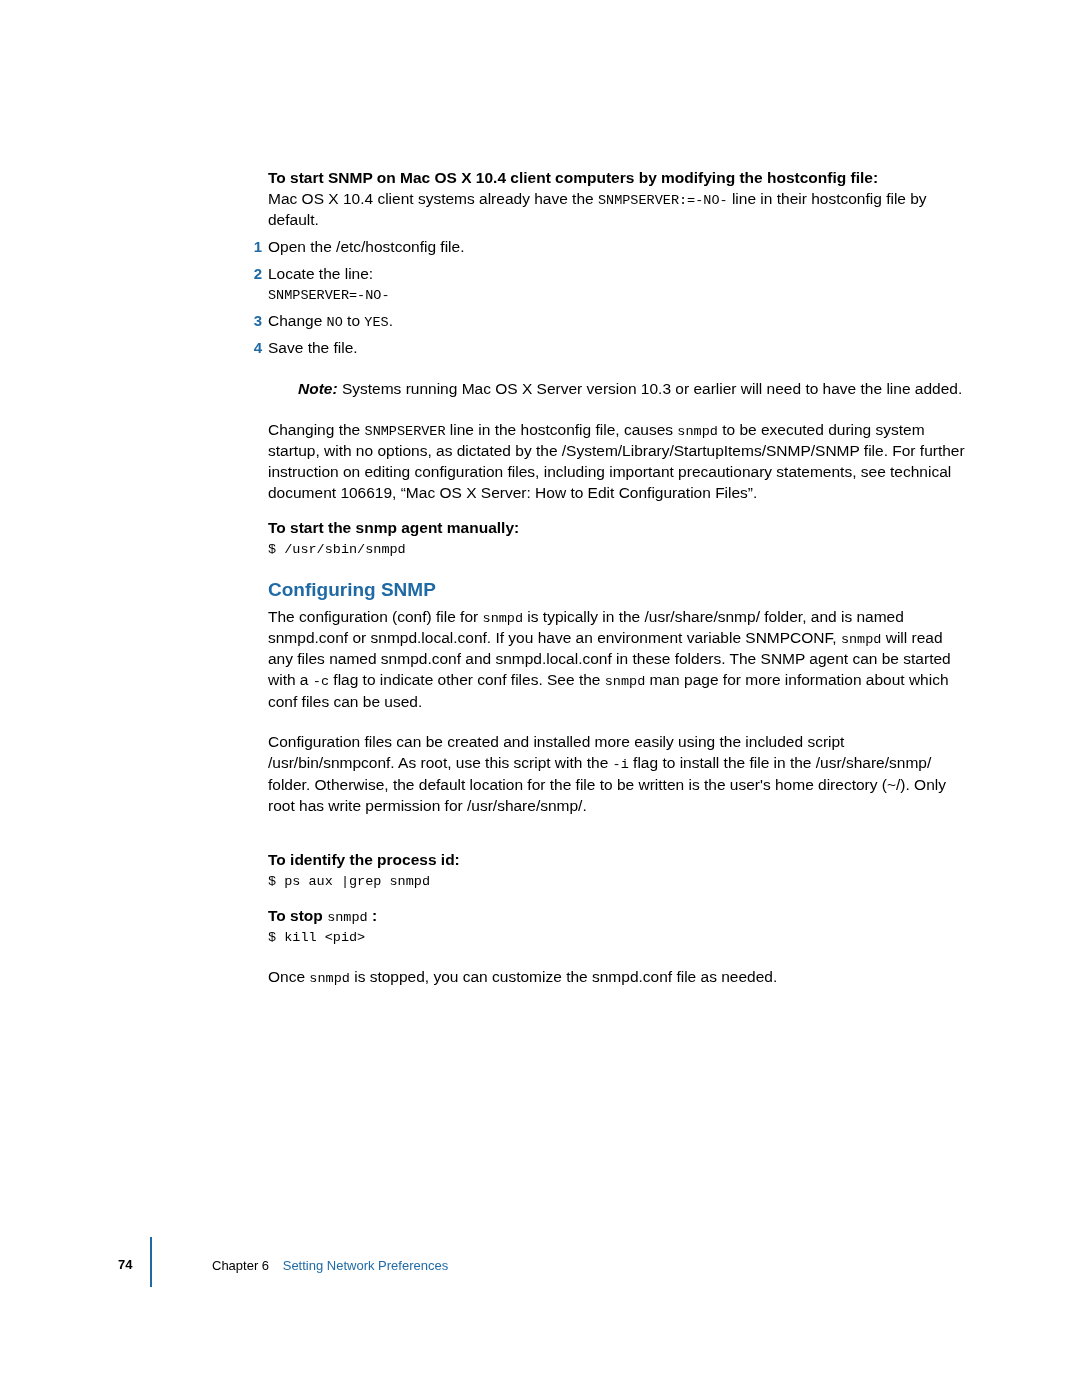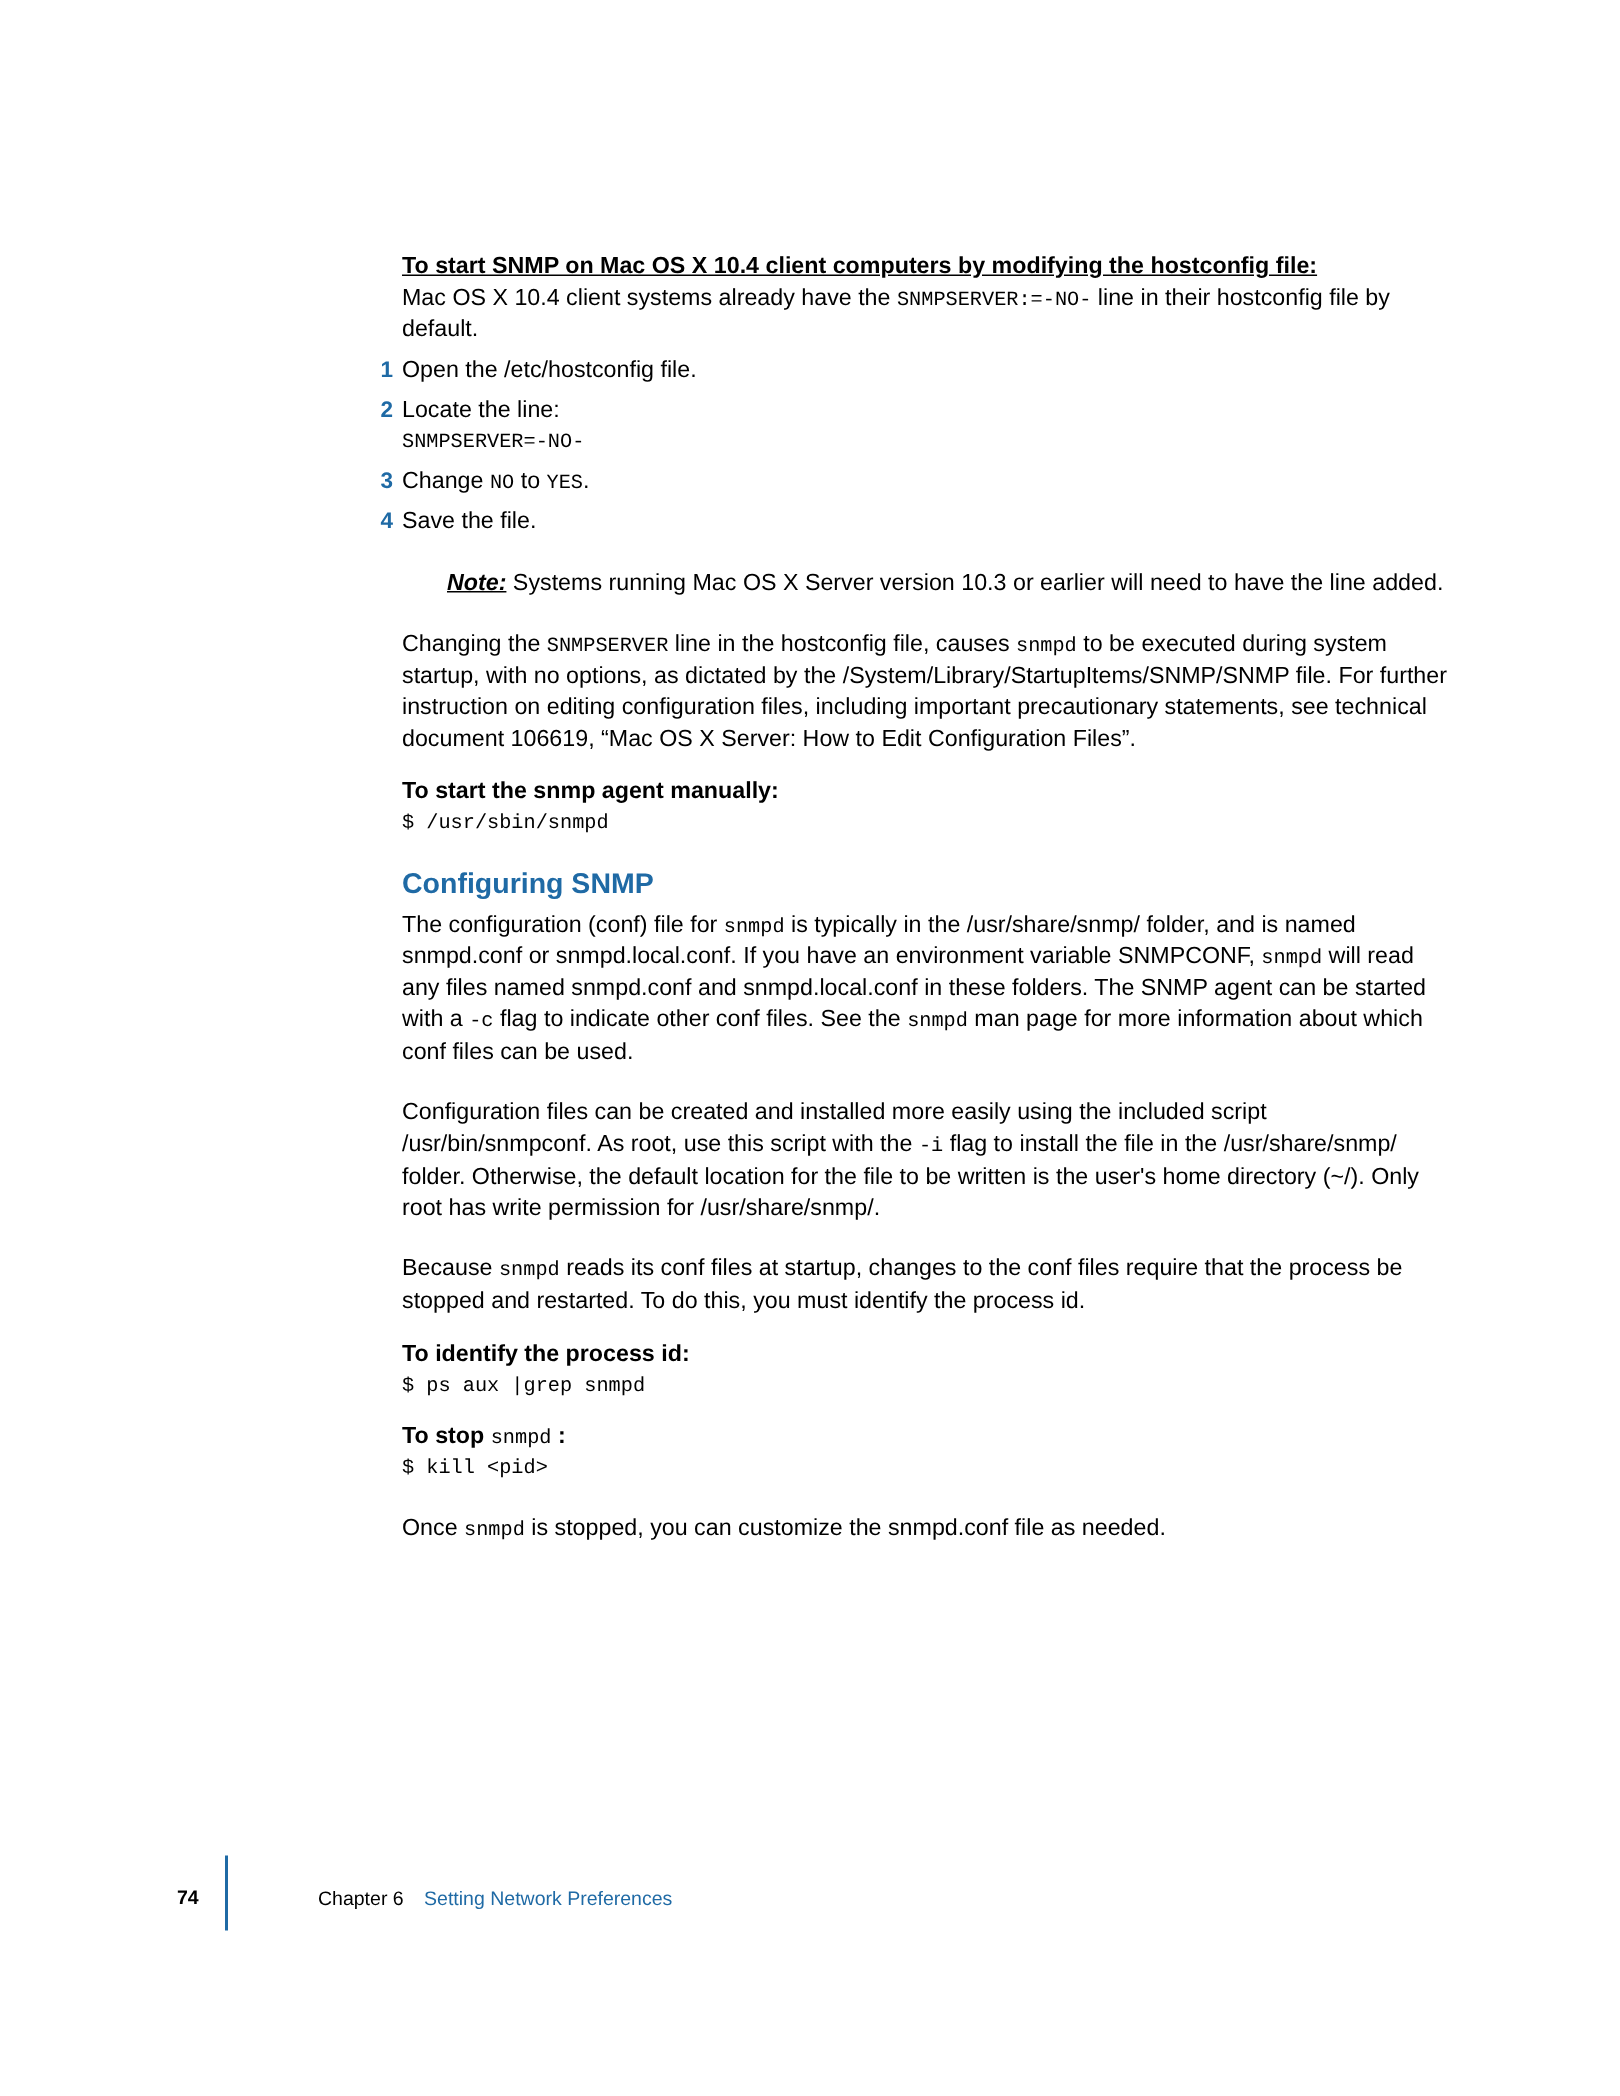--- a/index.html
+++ b/index.html
@@ -14,21 +14,21 @@
   .page {
     width: 1080px;
     height: 1397px;
     position: relative;
     box-sizing: border-box;
     padding: 168px 110px 0 268px;
   }
   .body-para {
     margin: 0 0 6px 0;
   }
-  .bold { font-weight: 700; text-decoration: underline; }
+  .bold { font-weight: 700; }
   .italic { font-style: italic; margin-left: 30px; }
   .code {
     font-family: "Courier New", Courier, monospace;
     font-size: 13.5px;
   }
   .section-heading {
     color: #1f6aa5;
     font-size: 19px;
     font-weight: 700;
     margin: 18px 0 4px 0;
@@ -125,21 +125,20 @@
 
   <p class="subhead">To start the snmp agent manually:</p>
   <div class="code-block">$ /usr/sbin/snmpd</div>
 
   <h2 class="section-heading">Configuring SNMP</h2>
 
   <p class="body-para" id="config-p1"><span>The configuration (conf) file for </span><span class="code">snmpd</span><span> is typically in the /usr/share/snmp/ folder, and is named snmpd.conf or snmpd.local.conf. If you have an environment variable SNMPCONF, </span><span class="code">snmpd</span><span> will read any files named snmpd.conf and snmpd.local.conf in these folders. The SNMP agent can be started with a </span><span class="code">-c</span><span> flag to indicate other conf files. See the </span><span class="code">snmpd</span><span> man page for more information about which conf files can be used.</span></p>
   <div class="spacer-md"></div>
   <p class="body-para" id="config-p2"><span>Configuration files can be created and installed more easily using the included script /usr/bin/snmpconf. As root, use this script with the </span><span class="code">-i</span><span> flag to install the file in the /usr/share/snmp/ folder. Otherwise, the default location for the file to be written is the user's home directory (~/). Only root has write permission for /usr/share/snmp/.</span></p>
   <div class="spacer-md"></div>
-  <p class="body-para" id="config-p3"><span>Because </span><span class="code">snmpd</span><span> reads its conf files at startup, changes to the conf files require that the process be stopped and restarted. To do this, you must identify the process id.</span></p>
 
   <p class="subhead">To identify the process id:</p>
   <div class="code-block">$ ps aux |grep snmpd</div>
 
   <p class="subhead">
     <span>To stop </span><span class="code" style="font-weight:400">snmpd</span><span> :</span>
   </p>
   <div class="code-block">$ kill &lt;pid&gt;</div>
 
   <div class="spacer-sm"></div>

